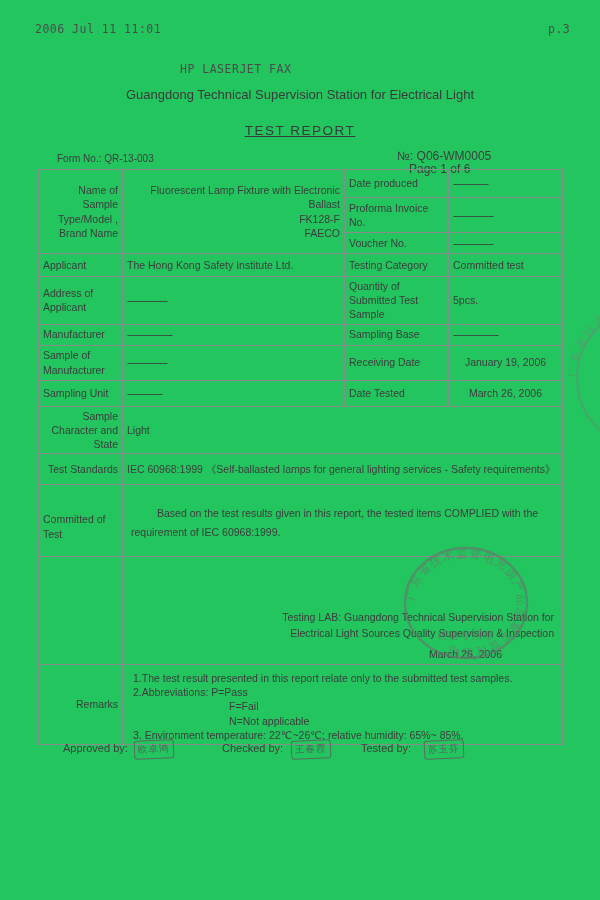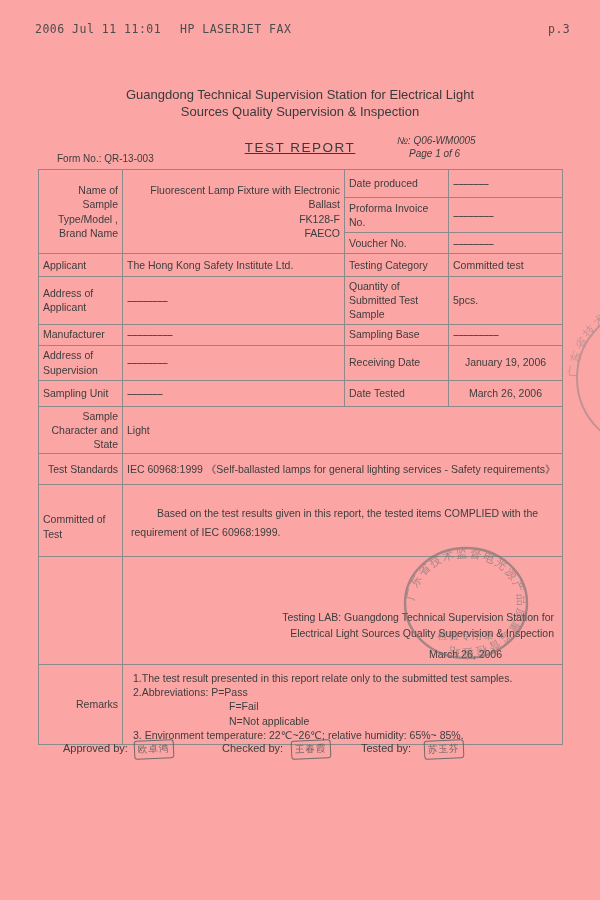--- a/index.html
+++ b/index.html
@@ -1,37 +1,37 @@
 <!DOCTYPE html>
 <html><head>
 <meta charset="utf-8">
 <style>
   * { margin:0; padding:0; box-sizing:border-box; }
   html,body { background:#e8e8e8; }
   .page {
     position:relative; width:600px; height:900px; margin:0 auto;
-    background:#fca5a5; overflow:hidden;
+    background:#22c55e; overflow:hidden;
     font-family:"Liberation Sans","DejaVu Sans",sans-serif;
     color:#3d3d3d;
   }
   
   .fax-header { position:absolute; top:22px; left:0; width:100%; height:16px;
     font-family:"DejaVu Sans Mono","Liberation Mono",monospace;
     font-size:11.5px; color:#4c4c4c; letter-spacing:0.5px; }
   .fax-header .dt  { position:absolute; left:35px; }
-  .fax-header .dev { position:absolute; left:180px; }
+  .fax-header .dev { position:absolute; left:180px;margin-top:40px; }
   .fax-header .pg  { position:absolute; left:548px; }
 
   
   .title-block { position:absolute; top:86px; left:0; width:600px; text-align:center; }
   .org-line { font-size:13px; line-height:17px; color:#3a3a3a; }
   .report-title { display:inline-block; margin-top:20px; font-size:13.5px;
     letter-spacing:1.5px; text-decoration:underline; color:#3a3a3a; }
 
-  .report-no-block { position:absolute; top:134px; left:397px; font-size:10px; line-height:13px;font-style:italic; }
+  .report-no-block { position:absolute; top:150px; left:397px; font-size:12px; line-height:13px; }
   .report-no-block .pageinfo { margin-left:12px; }
   .form-no { position:absolute; top:153px; left:57px; font-size:10px; }
 
   
   table.rpt { position:absolute; top:169px; left:38px; width:525px;
     border-collapse:collapse; table-layout:fixed; }
   table.rpt td { border:1px solid #8b8b8b; font-size:10.5px; line-height:1.35;
     padding:2px 4px; vertical-align:middle; color:#3d3d3d; overflow:hidden; }
   td.c { text-align:right; }
   td.lbl { padding-left:6px; }
@@ -64,21 +64,20 @@
 <div class="page">
 
   <div class="fax-header">
     <span class="dt">2006 Jul 11 11:01</span>
     <span class="dev">HP LASERJET FAX</span>
     <span class="pg">p.3</span>
   </div>
 
   <div class="title-block">
     <div class="org-line">Guangdong Technical Supervision Station for Electrical Light</div>
-    <div class="org-line">Sources Quality Supervision &amp; Inspection</div>
     <div><span class="report-title">TEST REPORT</span></div>
   </div>
 
   <div class="report-no-block">
     <div>
       <span>№:</span>
       <span>Q06-WM0005</span>
     </div>
     <div class="pageinfo">Page 1 of 6</div>
   </div>
@@ -132,21 +131,21 @@
     </tr>
 
     <tr>
       <td class="lbl" style="height:21px">Manufacturer</td>
       <td class="dash">------------------</td>
       <td class="lbl">Sampling Base</td>
       <td class="dash">------------------</td>
     </tr>
 
     <tr>
-      <td class="lbl" style="height:35px">Address of Supervision</td>
+      <td class="lbl" style="height:35px">Sample of Manufacturer</td>
       <td class="vtop dash">----------------</td>
       <td class="lbl">Receiving Date</td>
       <td class="datec">January 19, 2006</td>
     </tr>
 
     <tr>
       <td class="lbl" style="height:26px">Sampling Unit</td>
       <td class="dash">--------------</td>
       <td class="lbl">Date Tested</td>
       <td class="datec">March 26, 2006</td>

